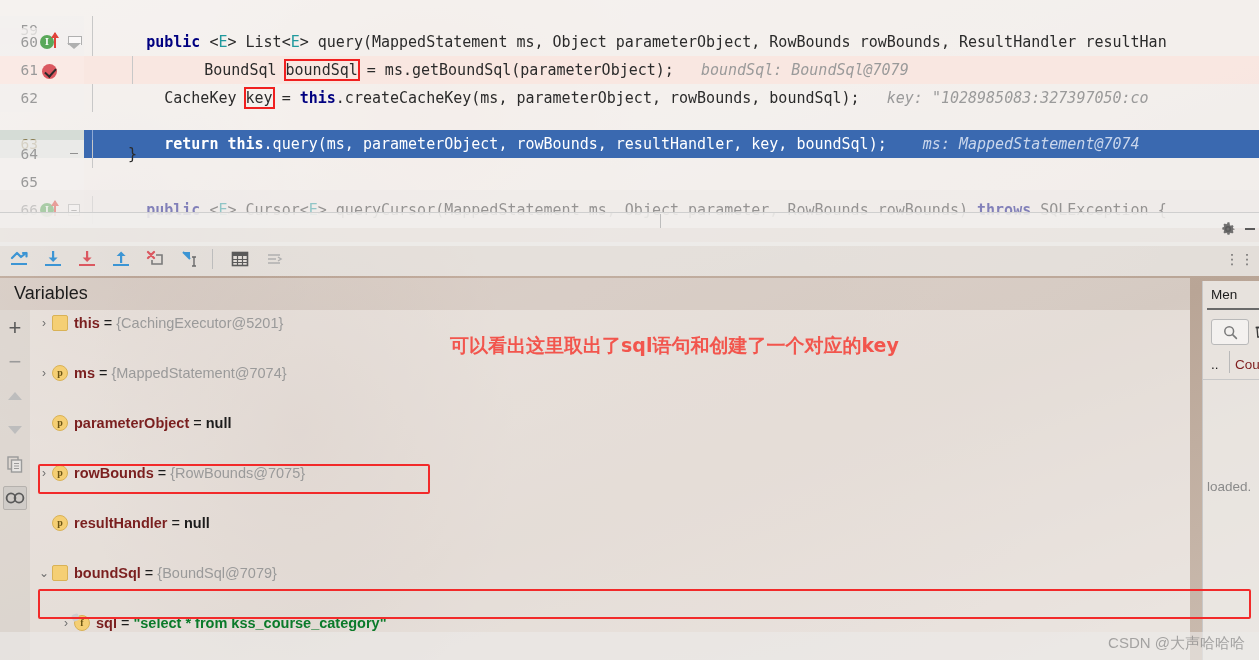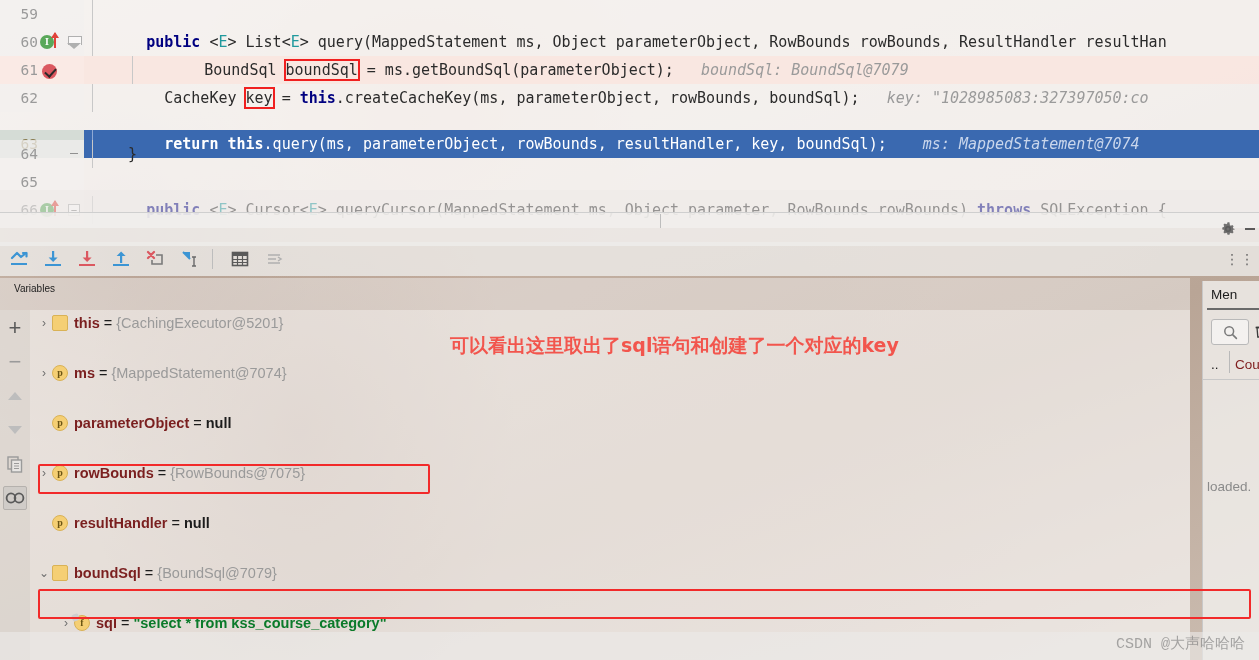--- a/index.html
+++ b/index.html
@@ -163,21 +163,21 @@
   }
 
   
   #var-tabstrip {
     position:absolute; left:0; top:278px; width:1190px; height:32px;
     z-index: 4;
     background: rgba(236,234,232,0.55);
   }
   #var-tab {
     position:absolute; left:14px; top:5px;
-    font-size:10px; color:#1c1c1c;
+    font-size:18px; color:#1c1c1c;
   }
   #var-left-rail {
     position:absolute; left:0; top:310px; width:30px; height:350px;
     background: rgba(234,232,230,0.70);
     z-index:4;
     display:flex; flex-direction:column; align-items:center; padding-top:6px; gap:10px;
   }
   .rail-btn { width:24px;height:24px; display:flex;align-items:center;justify-content:center; color:#6a6a6a; position:relative;}
   .rail-btn.active { background:#d0ccc8; border:1px solid #b5b1ad; border-radius:2px; }
 
@@ -252,37 +252,37 @@
   #rp-hr { position:absolute; left:0; top:98px; width:69px; height:1px; background:#c8c8c8; }
   #rp-loaded { position:absolute; left:4px; top:198px; font-size:13.5px; color:#8a8a8a; }
 
   
   #editor-vdiv { position:absolute; left:660px; top:214px; width:1px; height:14px; background:#bdbdbd; z-index:5;}
 
   
   #watermark {
     position:absolute; right:14px; bottom:7px;
     color: rgba(120,120,120,0.62); font-size:15px;
-    font-family:Liberation Mono, monospace;
+    font-family:Liberation Sans, sans-serif;
     z-index: 8; white-space:nowrap;
   }
   #bottom-strip {
     position:absolute; left:0; bottom:0; width:1259px; height:28px;
     background: rgba(236,234,232,0.62); z-index:5;
   }
   svg { display:block; }
 </style>
 </head>
 <body>
 
 <div id="bg-photo"></div>
 
 <div id="editor">
 
-  <div class="code-line" style="top:0px;">
+  <div class="code-line" style="top:16px;">
     <div class="gutter">
       <span class="lineno">59</span>
     </div>
     <div class="codetext"><span class="indentline"></span></div>
   </div>
 
   <div class="code-line" style="top:28px;">
     <div class="gutter">
       <span class="lineno">60</span>
       <span class="gmark icon-override">

